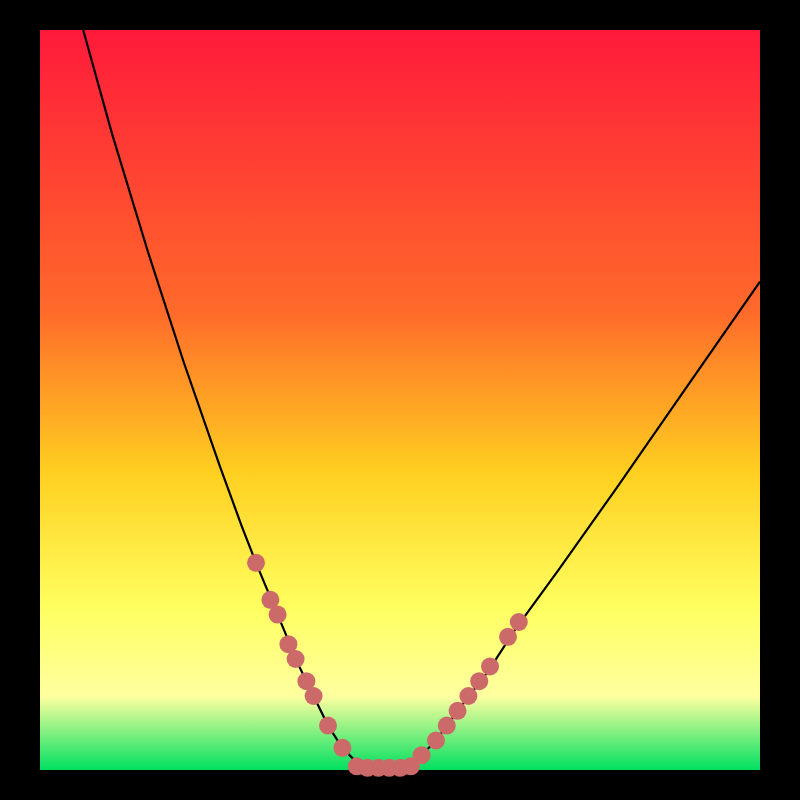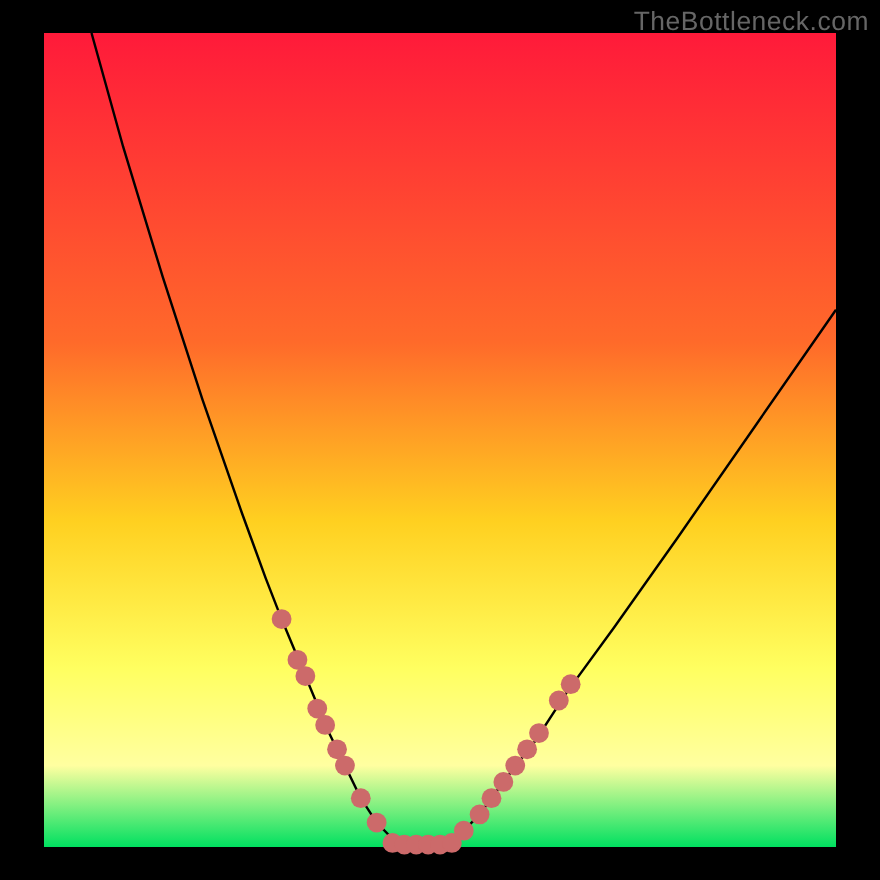--- a/index.html
+++ b/index.html
@@ -33,21 +33,20 @@
     left: 0;
     width: 800px;
     height: 800px;
     display: block;
   }
 </style>
 </head>
 <body>
 
 <div class="frame">
-  <div class="watermark">TheBottleneck.com</div>
   <svg class="plot-svg" viewBox="0 0 800 800">
     <defs>
       <linearGradient id="bg" x1="0" y1="0" x2="0" y2="1">
         <stop id="g0" offset="0%" stop-color="#ff1a3a"></stop>
         <stop id="g1" offset="38%" stop-color="#ff6a2a"></stop>
         <stop id="g2" offset="60%" stop-color="#ffd020"></stop>
         <stop id="g3" offset="78%" stop-color="#ffff60"></stop>
         <stop id="g4" offset="90%" stop-color="#ffffa0"></stop>
         <stop id="g5" offset="100%" stop-color="#00e060"></stop>
       </linearGradient>

